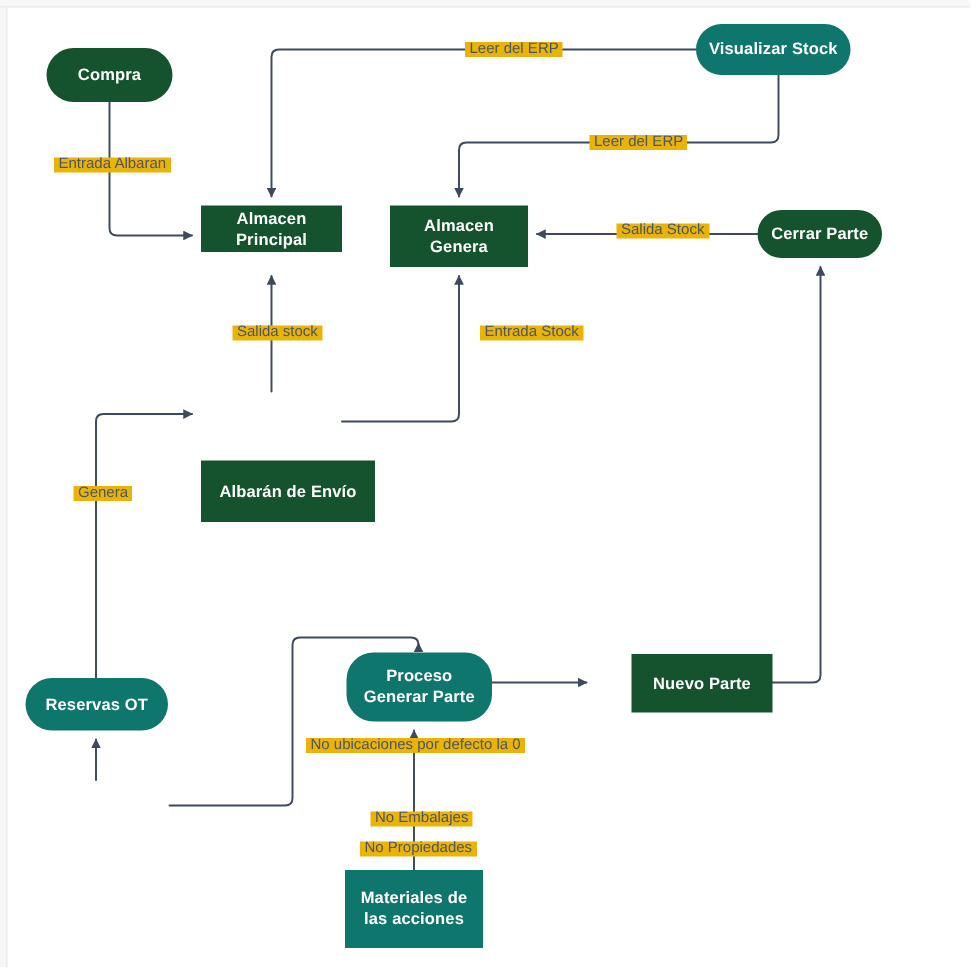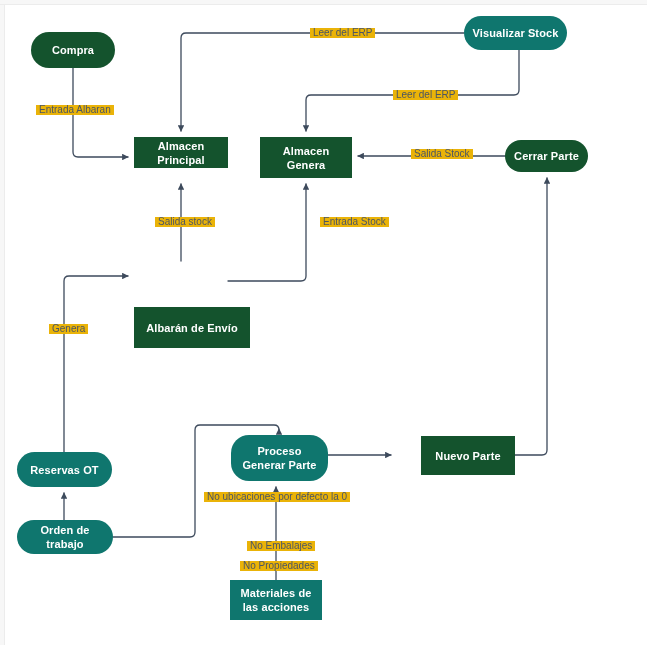--- a/index.html
+++ b/index.html
@@ -142,29 +142,26 @@
   </div>
 
   <div class="node blue rect" style="left:134px; top:267px; width:116px;  height:41px;margin-top:40px;">
     <span class="label">Albarán de Envío</span>
   </div>
 
   <div class="node purple rounded" style="left:17px;  top:452px; width:95px;  height:35px;">
     <span class="label">Reservas OT</span>
   </div>
 
-  <div class="node purple rounded" style="left:17px;  top:520px; width:96px;  height:34px;">
-    <span class="label">Orden de trabajo</span>
-  </div>
 
   <div class="node purple rounded" style="left:231px; top:435px; width:97px;  height:46px;align-items:center;">
     <span class="label">Proceso Generar Parte</span>
   </div>
 
   <div class="node blue rect" style="left:397px; top:436px; width:94px;  height:39px;margin-left:24px;">
     <span class="label">Nuevo Parte</span>
   </div>
 
-  <div class="node purple rect" style="left:230px; top:580px; width:92px;  height:40px;">
+  <div class="node purple rect" style="left:230px; top:580px; width:92px;  height:52px;">
     <span class="label">Materiales de las acciones</span>
   </div>
 
 </div>
 
 </body></html>

